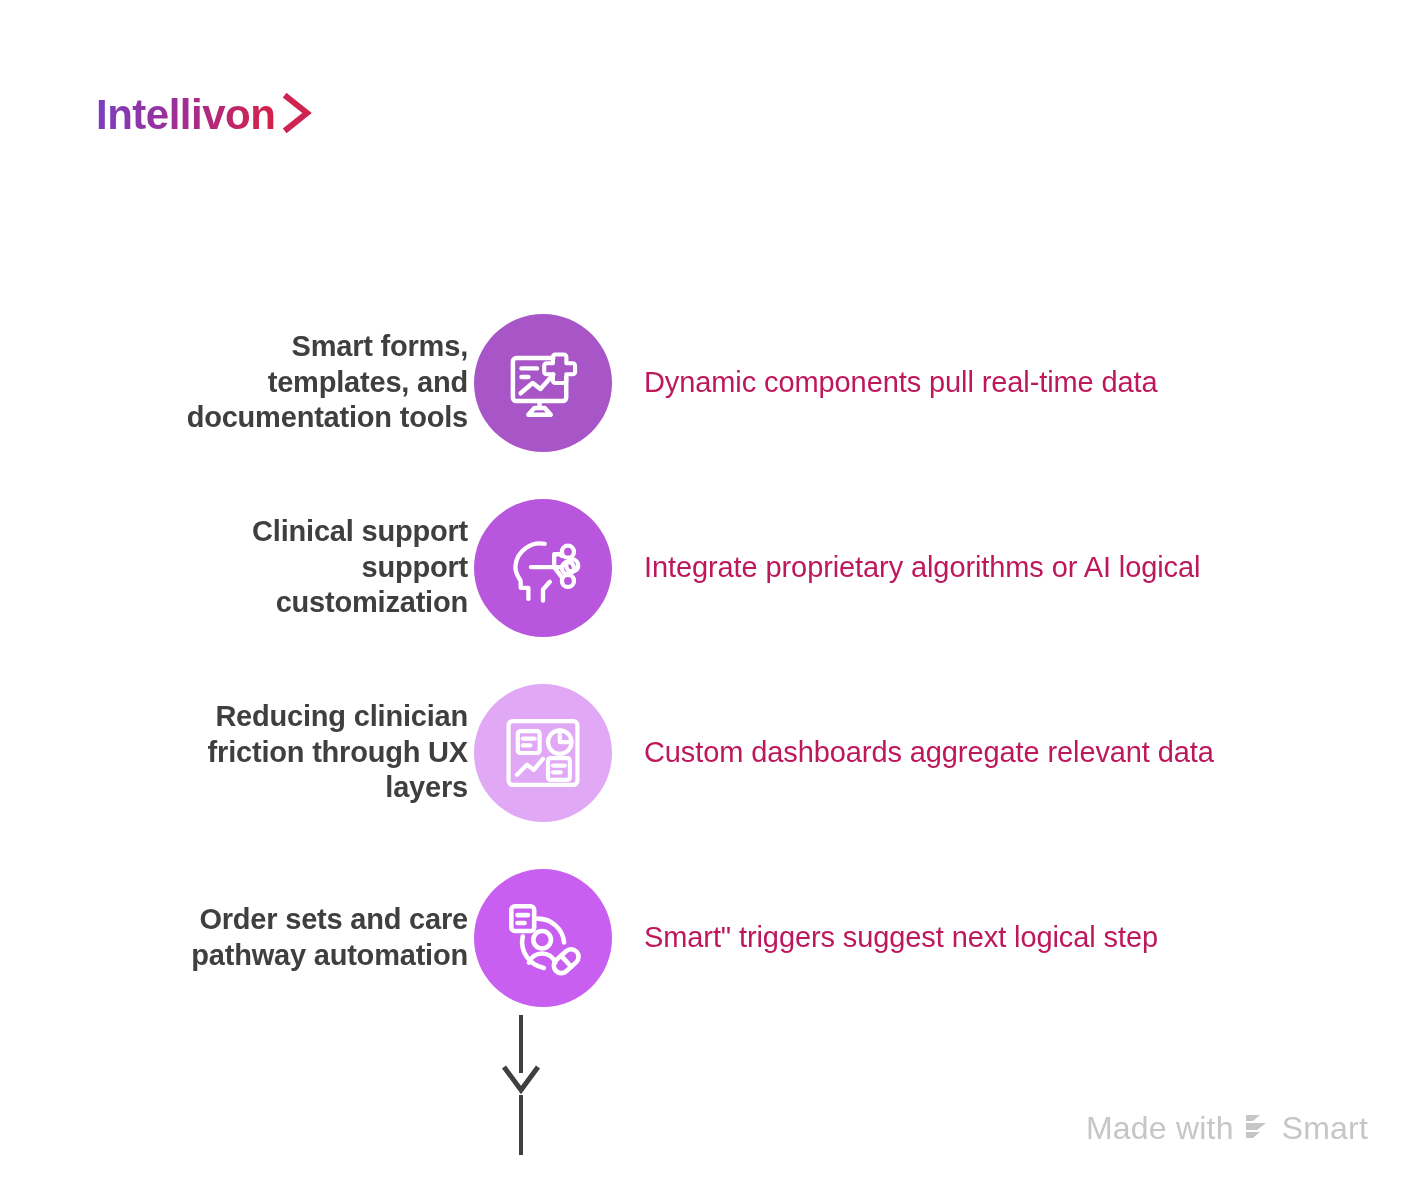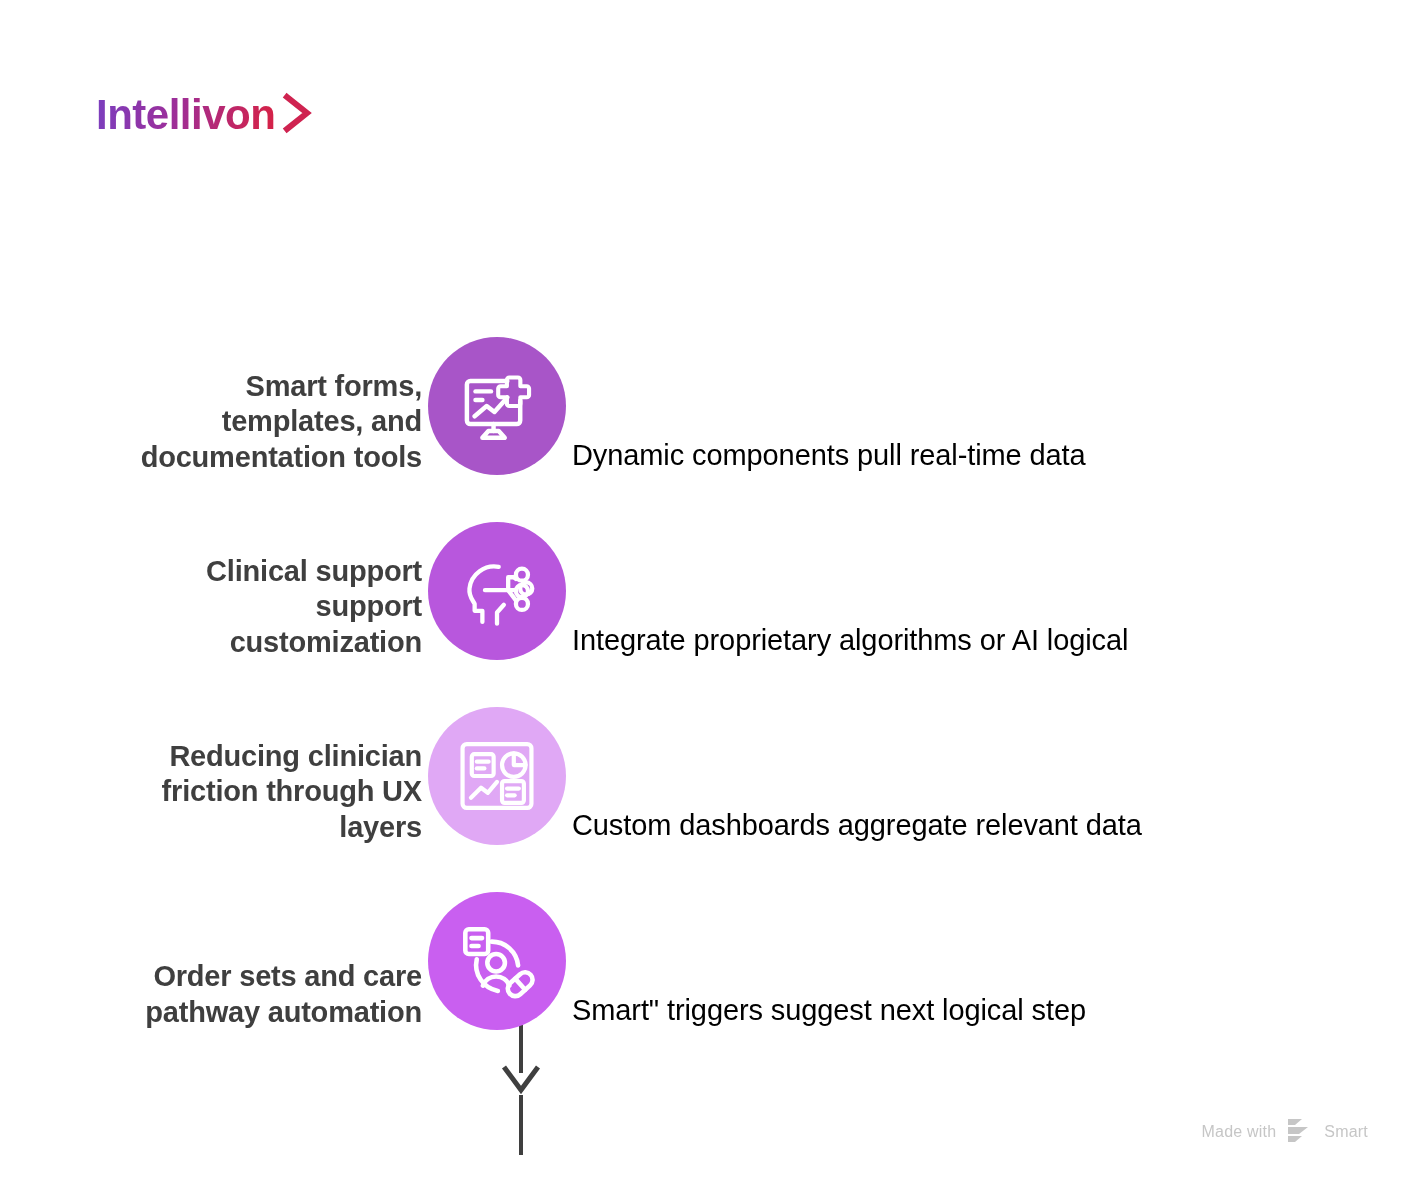--- a/index.html
+++ b/index.html
@@ -42,22 +42,23 @@
   
   .timeline {
     position: absolute;
     left: 0;
     top: 290px;
     width: 1420px;
   }
   .row {
     position: relative;
     display: flex;
-    align-items: flex-end;
+    align-items: center;
     height: 185px;
+    padding-left: 46px;
   }
   .left-label {
     width: 390px;
     margin-left: 32px;
     text-align: right;
     font-size: 29px;
     font-weight: 700;
     line-height: 1.22;
     color: #3f3f3f;
     letter-spacing: -0.2px;
@@ -75,25 +76,26 @@
     width: 138px;
     height: 138px;
     border-radius: 50%;
     display: flex;
     align-items: center;
     justify-content: center;
     flex: none;
   }
   .circle svg { display: block; }
   .right-text {
+    margin-left: 26px;
     width: 730px;
     font-size: 29px;
     font-weight: 400;
     line-height: 1.38;
-    color: #000000;
+    color: #be185d;
     letter-spacing: -0.1px;
   }
 
   
   .connector {
     position: absolute;
     left: 519px;
     width: 4px;
     background: #3f3f3f;
     z-index: 1;
@@ -120,21 +122,21 @@
 
   
   .footer {
     position: absolute;
     right: 52px;
     bottom: 42px;
     display: flex;
     align-items: center;
     gap: 10px;
     color: #c6c6c6;
-    font-size: 16px;
+    font-size: 32px;
     font-weight: 400;
     letter-spacing: 0.2px;
   }
   .napkin-mark { display: block; }
 </style>
 </head>
 <body>
 
 <div class="logo-wrap">
   <span class="logo-text">Intellivon</span>

